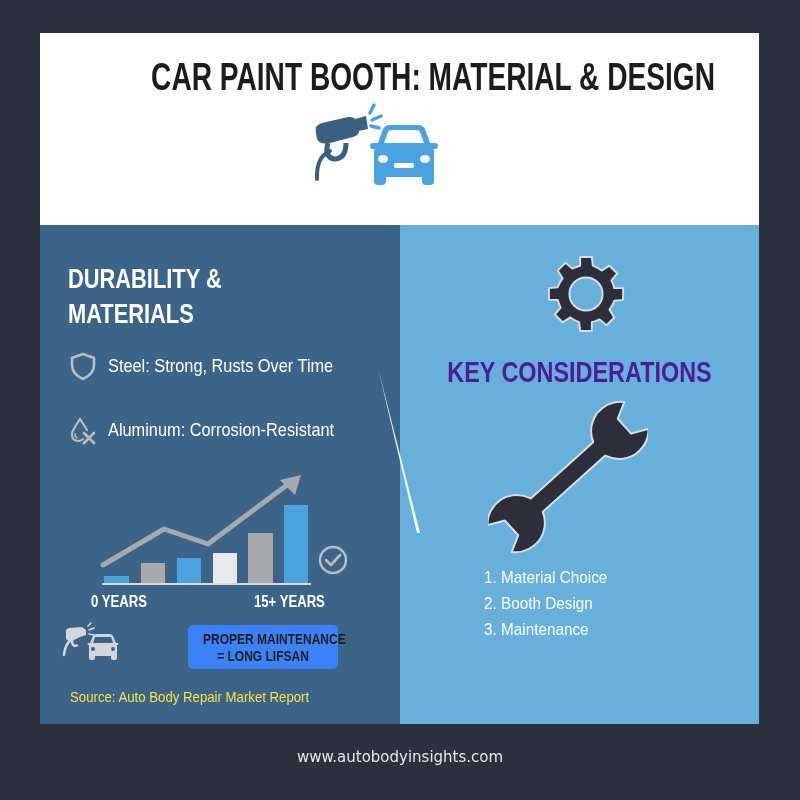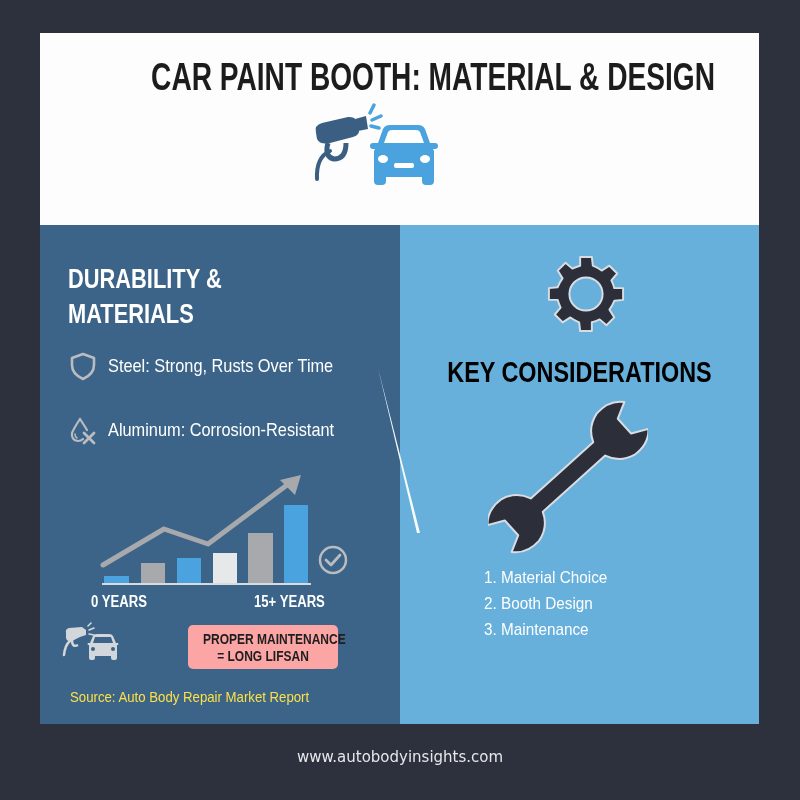--- a/index.html
+++ b/index.html
@@ -88,21 +88,21 @@
       color: #ffffff;
       font-weight: bold;
       font-size: 16px;
       text-decoration: underline;
     }
     .axis-label .cond { transform: scaleX(0.82); }
     .badge {
       position: absolute;
       left: 148px; top: 400px;
       width: 150px; height: 44px;
-      background: #fca5a5;
+      background: #3b82f6;
       border-radius: 5px;
       color: #1e1e1e;
       font-weight: bold;
       font-size: 15px;
       line-height: 17px;
       text-align: center;
       padding-top: 5px;
     }
     .badge .cond { transform: scaleX(0.8); transform-origin: center; display: block; }
     .source {
@@ -114,21 +114,21 @@
     .source .cond { transform: scaleX(0.88); }
     .gear {
       position: absolute;
       left: 145px; top: 28px;
       width: 82px; height: 82px;
     }
     .key-title {
       position: absolute;
       left: 0; top: 130px; width: 359px;
       text-align: center;
-      color: #000000;
+      color: #4c1d95;
       font-weight: bold;
       font-size: 30px;
       line-height: 34px;
     }
     .key-title .cond { transform: scaleX(0.78); transform-origin: center; }
     .wrench {
       position: absolute;
       left: 88px; top: 172px;
       width: 160px; height: 160px;
     }

